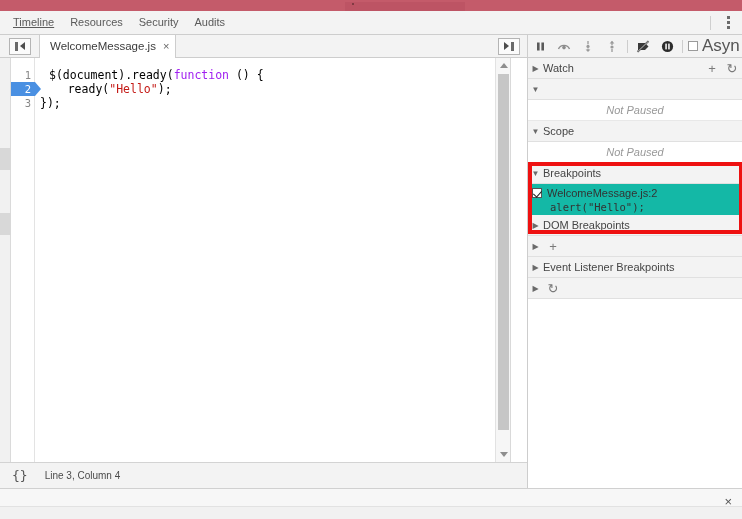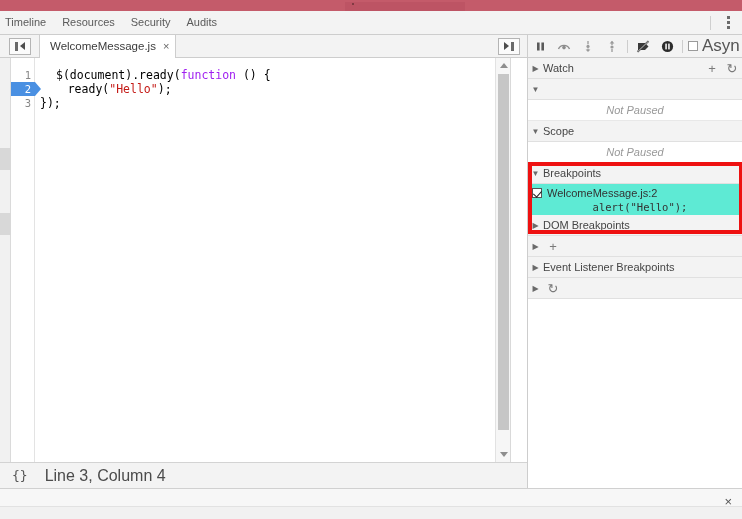--- a/index.html
+++ b/index.html
@@ -37,21 +37,21 @@
     width: 742px; height: 24px;
     background: #f3f3f3;
     border-bottom: 1px solid #cdcdcd;
     display: flex; align-items: center;
   }
   .panel-tab {
     font-size: 11px; color: #5a5a5a;
     padding: 0 8px; line-height: 23px;
     white-space: nowrap; cursor: default;
   }
-  .panel-tab:first-child { padding-left: 5px; }
+  .panel-tab:first-child { padding-left: 13px; text-decoration: underline; }
   .tabs-spacer { flex: 1 1 auto; }
   .tab-divider {
     width: 1px; height: 14px; background: #cfcfcf; margin-right: 9px;
   }
   .kebab {
     width: 16px; height: 24px; margin-right: 6px;
     display: flex; flex-direction: column; align-items: center;
     justify-content: center; gap: 2px;
   }
   .kebab i { display: block; width: 3px; height: 3px; background: #6b6b6b; }
@@ -190,21 +190,21 @@
     width: 527px; height: 26px;
     background: #f3f3f3;
     border-top: 1px solid #d3d3d3;
     display: flex; align-items: center;
   }
   .status-bar .braces {
     margin-left: 12px; font-family: "DejaVu Sans Mono", monospace;
     font-size: 13px; color: #555;
   }
   .status-bar .pos {
-    margin-left: 17px; font-size: 16px; color: #4b4b4b;
+    margin-left: 17px; font-size: 10px; color: #4b4b4b;
   }
 
   
   .sidebar {
     position: absolute; left: 527px; top: 35px;
     width: 215px; height: 453px;
     background: #ffffff;
     border-left: 1px solid #cdcdcd;
   }
   .dbg-toolbar {
@@ -238,21 +238,21 @@
   .section .lbl { flex: 1 1 auto; }
   .section .act {
     width: 20px; text-align: center; font-size: 13px; color: #7a7a7a;
   }
   .notpaused {
     height: 21px; background: #fff; border-bottom: 1px solid #e8e8e8;
     display: flex; align-items: center; justify-content: center;
     font-size: 11px; font-style: italic; color: #999;
   }
   .bp-row {
-    background: #5eead4; padding: 3px 12px 2px 4px; text-align: center;
+    background: #14b8a6; padding: 3px 12px 2px 4px;
   }
   .bp-line1 { display: flex; align-items: center; gap: 5px; }
   .bp-check {
     width: 10px; height: 10px; border: 1px solid #555; background: #fff;
     position: relative; flex: 0 0 auto;
   }
   .bp-check::after {
     content: ""; position: absolute; left: 2px; top: 0px;
     width: 4px; height: 7px;
     border: solid #222; border-width: 0 1.6px 1.6px 0;
@@ -333,21 +333,21 @@
   </div>
 
   <div class="editor">
     <div class="gutter"></div>
     <div id="gutter-nums">
         <div class="ln" style="top: 10px;">1</div>
         <div class="ln bp" style="top: 24px;">2</div>
         <div class="ln" style="top: 38px;">3</div>
       </div>
     <div class="code-area" id="code-area">
-        <div class="code-line" style="position: absolute; left: 20px; top: 10px; text-align: right;"><span>$(document).ready(</span><span class="tok-kw">function</span><span> () {</span></div>
+        <div class="code-line" style="position: absolute; left: 13px; top: 10px; text-align: right;"><span>$(document).ready(</span><span class="tok-kw">function</span><span> () {</span></div>
         <div class="code-line" style="position: absolute; left: 4px; top: 24px;"><span>    ready(</span><span class="tok-str">"Hello"</span><span>);</span></div>
         <div class="code-line" style="position: absolute; left: 4px; top: 38px;"><span>});</span></div>
       </div>
     <div class="ed-scroll">
       <div class="arrow up">
           <span class="caret-up"></span>
         </div>
       <div class="thumb"></div>
       <div class="arrow down">
           <span class="caret-down"></span>

